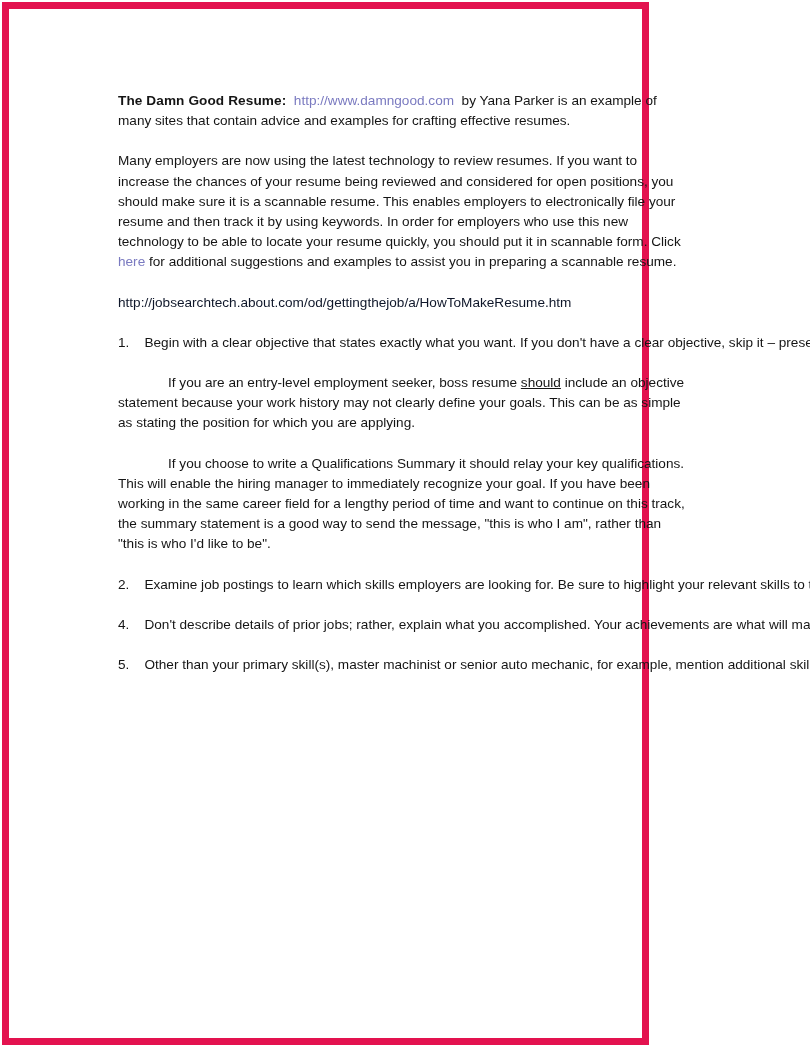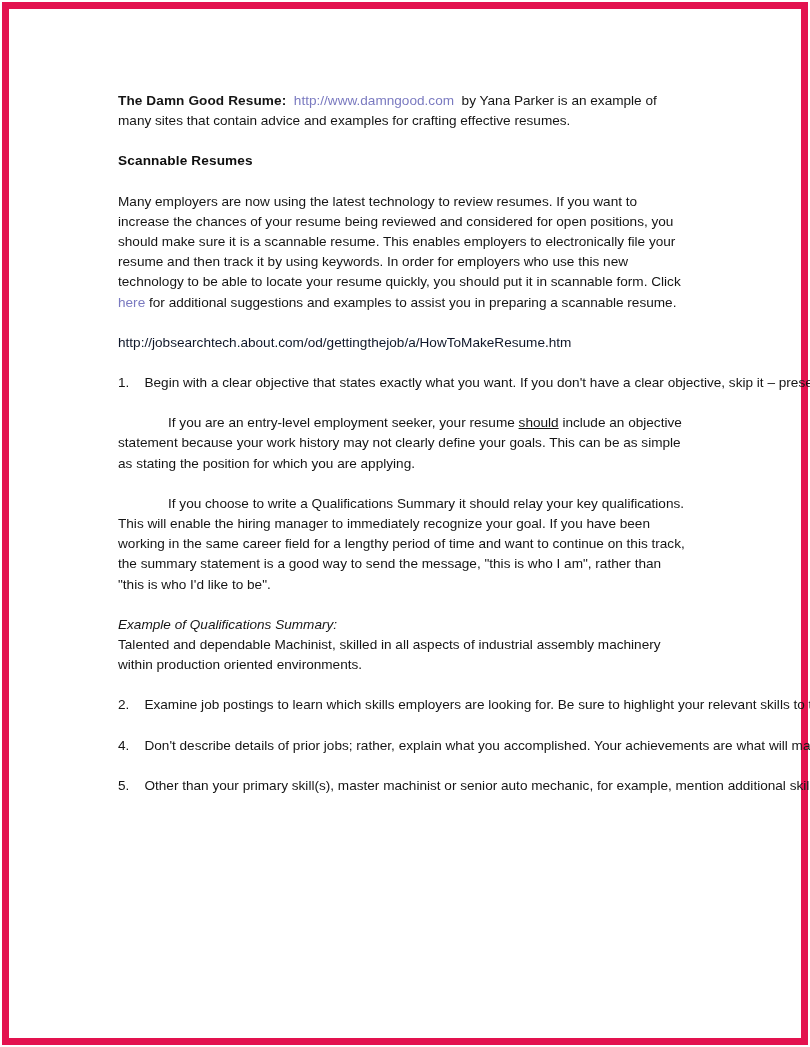--- a/index.html
+++ b/index.html
@@ -13,21 +13,21 @@
     height: 1047px;
     font-family: "Liberation Sans", sans-serif;
     overflow: hidden;
   }
 
   
   .page-frame {
     position: absolute;
     left: 2px;
     top: 2px;
-    width: 806px;
+    width: 647px;
     height: 1043px;
     border: 7px solid #e3124f;
     background: #ffffff;
   }
 
   .page-sheet {
     position: absolute;
     left: 0;
     top: 0;
     right: 0;
@@ -109,40 +109,35 @@
 </head>
 <body>
 
 <div class="page-frame" style="border-color: rgb(227, 18, 79);">
   <div class="page-sheet">
 
     <div class="doc-body" style="color: rgb(21, 21, 21);">
 
       <p class="para"><span class="lead-bold">The Damn Good Resume:</span>&nbsp; <span class="doclink" style="color: rgb(122, 122, 192);">http://www.damngood.com</span>&nbsp; <span>by Yana Parker is an example of many sites that contain advice and examples for crafting effective resumes.</span></p>
 
-      <h4 class="heading">Scannable Resumes</h4>
 
       <p class="para"><span>Many employers are now using the latest technology to review resumes.  If you want to increase the chances of your resume being reviewed and considered for open positions, you should make sure it is a scannable resume.  This enables employers to electronically file your resume and then track it by using </span><span class="ital">keywords</span><span>.   In order for employers who use this new technology to be able to locate your resume quickly, you should put it in scannable form.  Click </span><span class="doclink" style="color: rgb(122, 122, 192);">here</span><span> for additional suggestions and examples to assist you in preparing a scannable resume.</span></p>
 
       <p class="urlline" style="color: #0f172a;">http://jobsearchtech.about.com/od/gettingthejob/a/HowToMakeResume.htm</p>
 
 
       <p class="numitem"><span class="num">1.    Begin with a clear objective that states exactly what you want. If you don't have a clear objective, skip it – presenting a vague one will not help you.</span></p>
 
-      <p class="indent-para"><span>If you are an entry-level employment seeker, your resume </span><span class="und">should</span><span> include an objective statement because your work history may not clearly define your goals. This can be as simple as stating the position for which you are applying.</span></p>
+      <p class="indent-para"><span>If you are an entry-level employment seeker, boss resume </span><span class="und">should</span><span> include an objective statement because your work history may not clearly define your goals. This can be as simple as stating the position for which you are applying.</span></p>
 
       <p class="indent-para">If you choose to write a Qualifications Summary it should relay your key qualifications. This will enable the hiring manager to immediately recognize your goal. If you have been working in the same career field for a lengthy period of time and want to continue on this track, the summary statement is a good way to send the message, "this is who I am", rather than "this is who I'd like to be".</p>
 
       <div class="example-block">
       </div>
 
-      <div class="example-block">
-        <span class="ex-title">Example of Qualifications Summary:</span>
-        <span class="ex-text">Talented and dependable Machinist, skilled in all aspects of industrial assembly machinery within production oriented environments.</span>
-      </div>
 
       <p class="numitem"><span class="num">2.    Examine job postings to learn which skills employers are looking for. Be sure to highlight your relevant skills to the posted position. Your goal is to sell your skills so there is no question in the employer's mind that you are right for the position.</span></p>
       <p class="numitem"><span class="num">4.    Don't describe details of prior jobs; rather, explain what you accomplished. Your achievements are what will make you stand out to an employer. List specific accomplishments. For example, perhaps you implemented a new process of some kind that resulted in saving time and/or money.</span></p>
       <p class="numitem"><span class="num">5.    Other than your primary skill(s), master machinist or senior auto mechanic, for example, mention additional skills used on the job, such as managing the shop when the boss was away, or taking the initiative to work with customers and explain a product or service. Don't forget to mention relevant courses or training you have taken to update your skills.</span></p>
 
     </div>
   </div>
 </div>
 
 </body></html>

